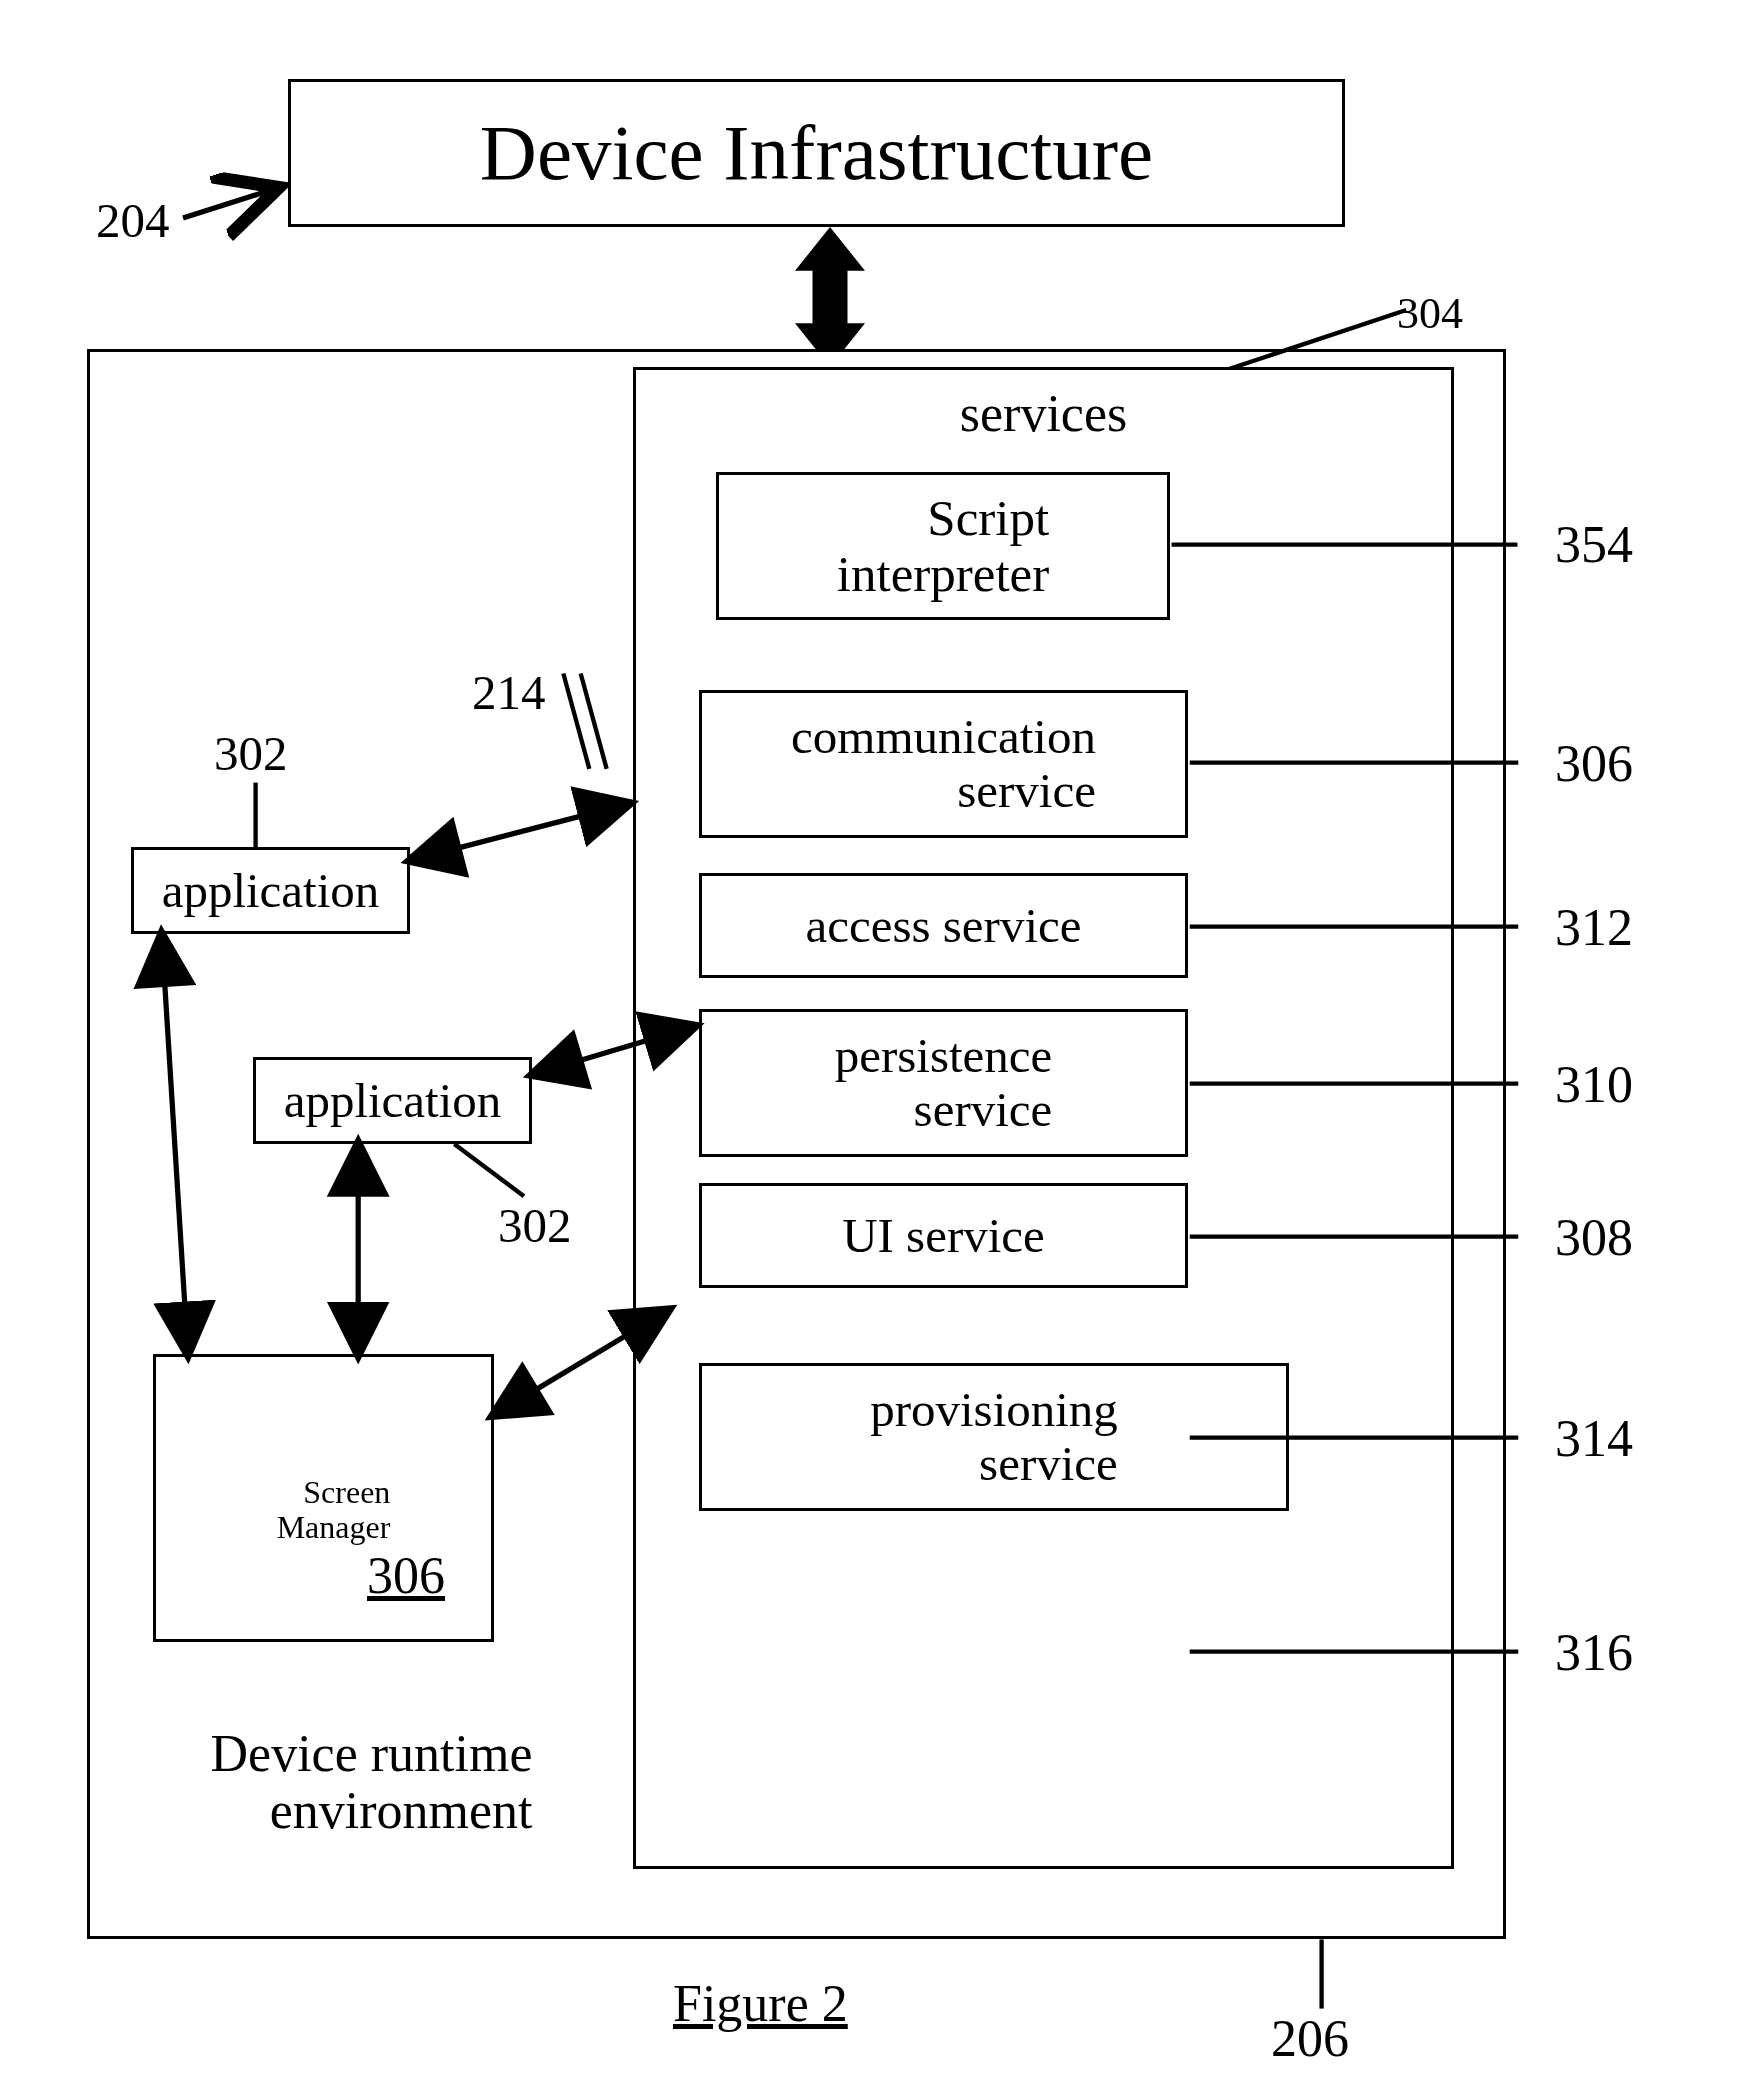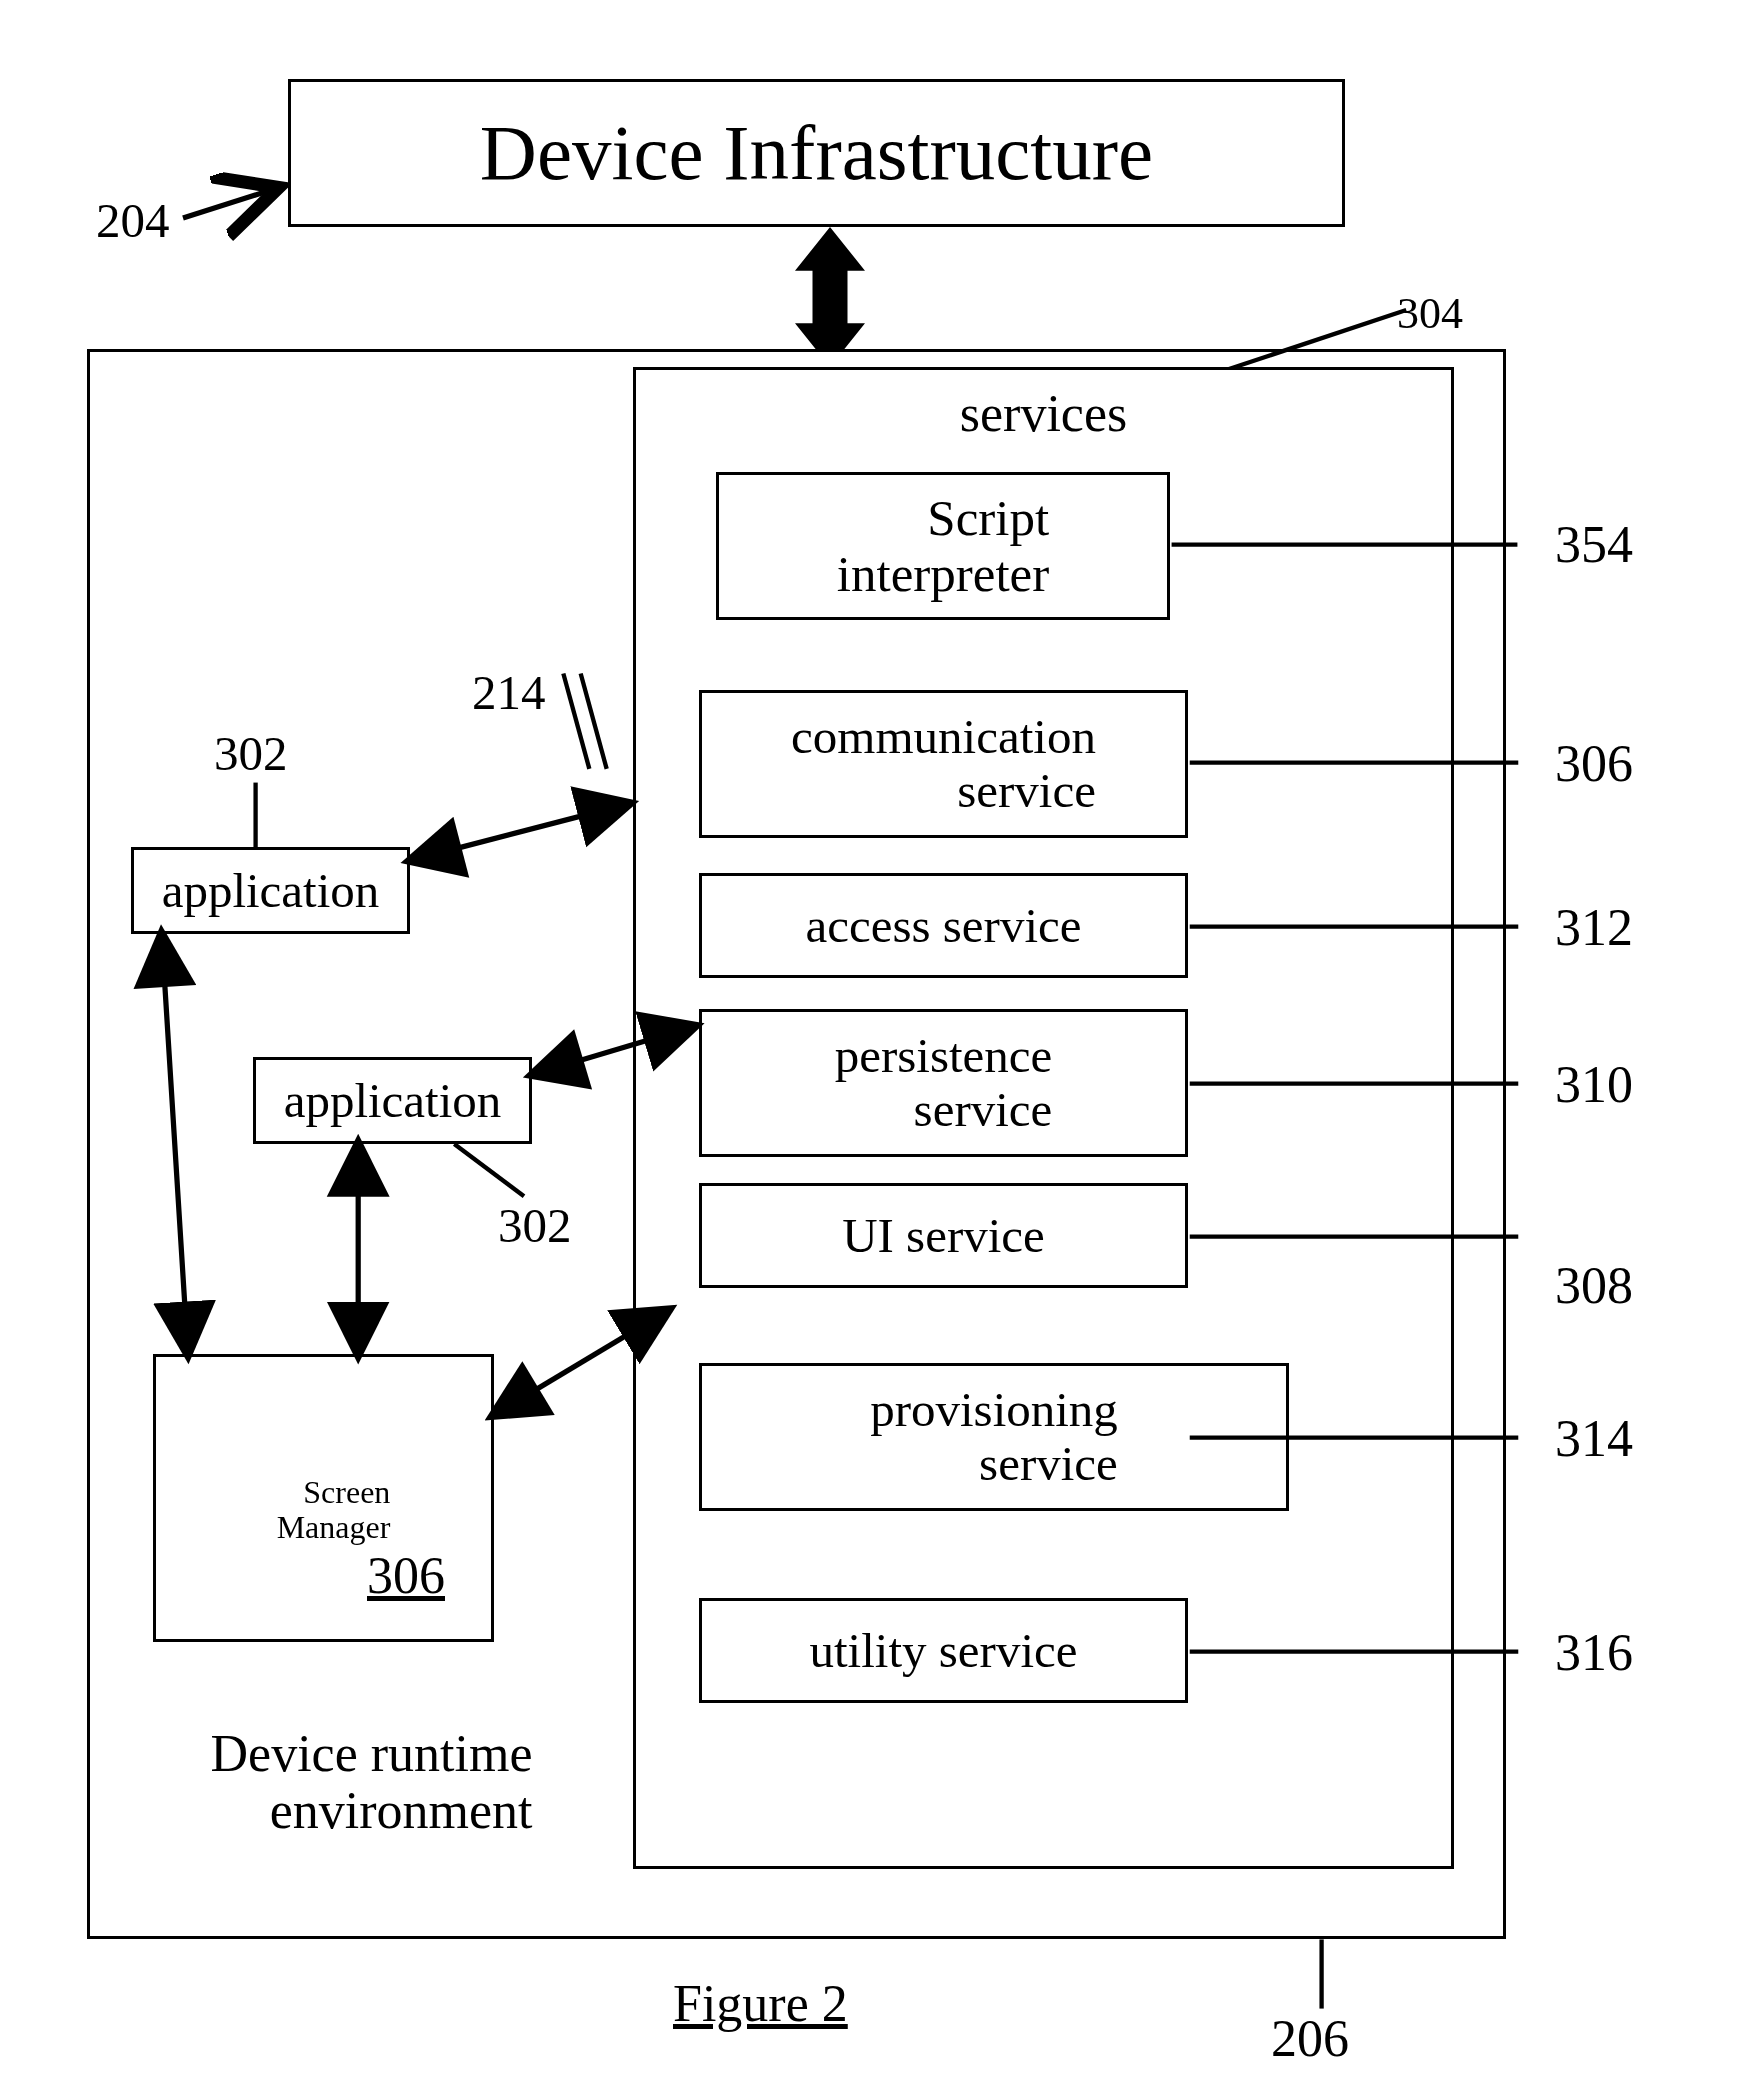--- a/index.html
+++ b/index.html
@@ -109,34 +109,31 @@
     <line x1="0" y1="3" x2="380" y2="3" stroke="#000" stroke-width="5"></line>
   </svg>
   <div class="txt" style="left:1555px; top:1055px; font-size:52px;">310</div>
 
   <div class="box center" style="left:699px; top:1183px; width:489px; height:105px; font-size:49px;">
     <span>UI service</span>
   </div>
   <svg class="conn" style="left:1188px; top:1234px;" width="332" height="5.2" viewBox="0 0 380 6">
     <line x1="0" y1="3" x2="380" y2="3" stroke="#000" stroke-width="5"></line>
   </svg>
-  <div class="txt" style="left:1555px; top:1208px; font-size:52px;margin-top:48px;">308</div>
+  <div class="txt" style="left:1555px; top:1208px; font-size:52px;">308</div>
 
   <div class="box center multiline" style="left:699px; top:1363px; width:590px; height:148px; font-size:49px; white-space:pre-line;">
     <span>provisioning
 service</span>
   </div>
   <svg class="conn" style="left:1188px; top:1435px;" width="332" height="5.2" viewBox="0 0 380 6">
     <line x1="0" y1="3" x2="380" y2="3" stroke="#000" stroke-width="5"></line>
   </svg>
   <div class="txt" style="left:1555px; top:1409px; font-size:52px;">314</div>
 
-  <div class="box center" style="left:699px; top:1598px; width:489px; height:105px; font-size:49px;">
-    <span>utility service</span>
-  </div>
   <svg class="conn" style="left:1188px; top:1649px;" width="332" height="5.2" viewBox="0 0 380 6">
     <line x1="0" y1="3" x2="380" y2="3" stroke="#000" stroke-width="5"></line>
   </svg>
   <div class="txt" style="left:1555px; top:1623px; font-size:52px;">316</div>
 
   <div class="box center" style="left:131px; top:847px; width:279px; height:87px; font-size:49px;">
     <span>application</span>
   </div>
 
   <div class="txt" style="left:214px; top:725px; font-size:49px;">302</div>

